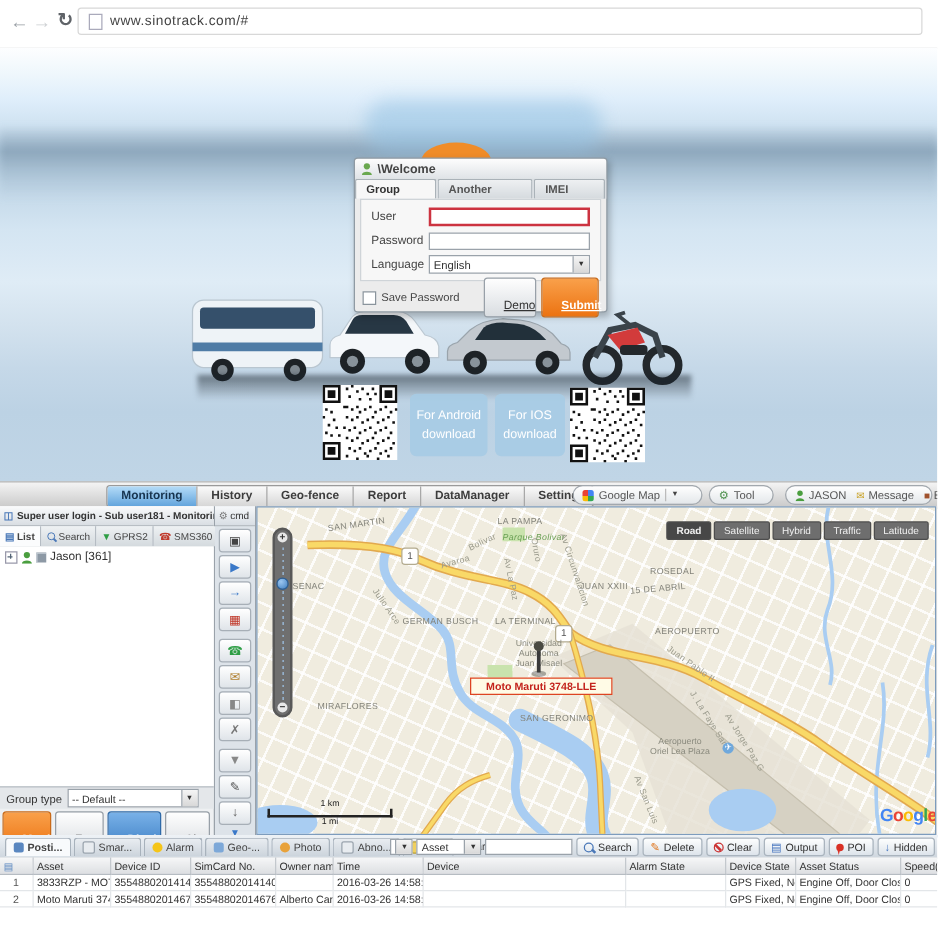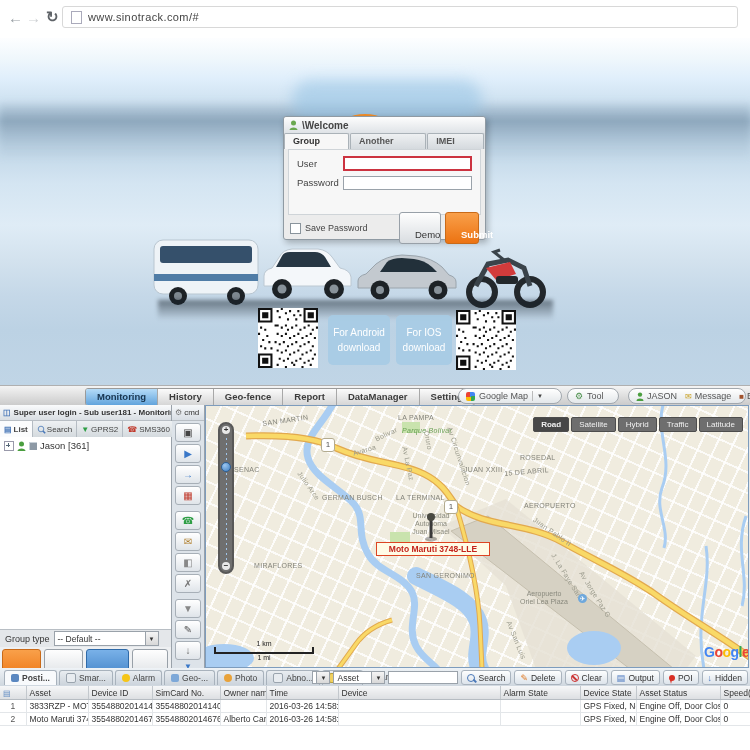--- a/index.html
+++ b/index.html
@@ -23,21 +23,21 @@
   #faint-logo{left:292px;top:42px;width:190px;height:42px;border-radius:20px;
     background:rgba(150,195,228,.55);filter:blur(7px);}
   #logo-arc{left:337px;top:76px;width:56px;height:15px;background:#f08c28;
     border-radius:50% 50% 50% 50%/100% 100% 0 0;filter:blur(.4px);}
   #reflection{left:158px;top:262px;width:395px;height:20px;filter:blur(2px);
     background:linear-gradient(180deg,rgba(25,35,45,.55),rgba(25,35,45,0));}
   .dl-btn{width:62px;height:50px;background:rgba(166,203,228,.9);border-radius:5px;
     color:#fff;font-size:10px;text-align:center;display:flex;flex-direction:column;
     justify-content:center;gap:4px;cursor:pointer;}
   
-  #login{left:283px;top:78px;width:201px;height:122px;background:#ececec;border:1px solid #8f9aa3;
+  #login{left:283px;top:88px;width:201px;height:122px;background:#ececec;border:1px solid #8f9aa3;
     border-radius:3px;box-shadow:2px 3px 6px rgba(0,0,0,.25);font-size:10px;}
   #lg-title{position:absolute;left:0;top:0;right:0;height:16px;border-bottom:1px solid #c0c6cc;
     background:linear-gradient(180deg,#fdfdfd,#dfe3e7);display:flex;align-items:center;gap:4px;
     padding-left:5px;font-weight:bold;color:#444;border-radius:3px 3px 0 0;}
   #lg-tabs{position:absolute;left:0;top:16px;right:0;height:16px;display:flex;background:#dadee2;}
   .lg-tab{padding:0 8px;line-height:15px;font-size:9px;font-weight:bold;color:#555;
     border:1px solid #aab2b8;border-bottom:none;background:linear-gradient(#eef0f2,#d5dade);
     border-radius:2px 2px 0 0;margin-right:1px;cursor:pointer;}
   .lg-tab.active{background:#f7f7f7;color:#333;}
   #lg-body{position:absolute;left:4px;top:32px;right:4px;height:64px;background:#f7f7f7;
@@ -48,21 +48,21 @@
   .lg-input.red{border:2px solid #cc3340;height:11px;}
   .lg-select{flex:1;height:13px;border:1px solid #9aa2aa;background:#fff;display:flex;
     align-items:center;font-size:9px;padding-left:3px;position:relative;cursor:pointer;}
   .dd-box{position:absolute;right:0;top:0;bottom:0;width:12px;border-left:1px solid #9aa2aa;
     background:linear-gradient(#f5f5f5,#d8d8d8);display:flex;align-items:center;justify-content:center;
     font-size:6px;color:#333;}
   #lg-footer{position:absolute;left:0;bottom:0;right:0;height:22px;display:flex;align-items:center;
     padding:0 6px;gap:4px;}
   .checkbox{width:9px;height:9px;border:1px solid #8a949c;background:#fff;display:inline-block;cursor:pointer;}
   .btn{border:1px solid #98a0a8;border-radius:3px;font-size:9.5px;height:15px;line-height:14px;
-    text-align:left;cursor:pointer;background:linear-gradient(#fefefe,#d9dde1);color:#333;padding:15px;}
+    text-align:left;cursor:pointer;background:linear-gradient(#fefefe,#d9dde1);color:#333;padding:15px;text-decoration:underline;}
   .btn.orange{background:linear-gradient(#f9a04a,#ec7312);border-color:#c96a18;color:#fff;font-weight:bold;}
   
   #toolbar{left:0;top:385px;width:750px;height:20px;background:linear-gradient(#f4f4f4,#c9c9c9);
     border-top:1px solid #b0b0b0;border-bottom:1px solid #8f8f8f;}
   #main-tabs{position:absolute;left:85px;top:2px;height:16px;display:flex;border:1px solid #9a9a9a;
     border-radius:3px;overflow:hidden;background:linear-gradient(#fbfbfb,#d6d6d6);}
   .main-tab{padding:0 11px;font-size:9.5px;font-weight:bold;color:#3c3c3c;line-height:16px;
     border-right:1px solid #a8a8a8;cursor:pointer;}
   .main-tab:last-child{border-right:none;}
   .main-tab.active{background:linear-gradient(#b5dcf8,#62a4dc);color:#17344f;}
@@ -260,26 +260,33 @@
       </div>
       <div id="lg-body">
         <div class="lg-row" style="top:6px;">
           <span class="lg-label">User</span>
           <input class="lg-input red" style="">
         </div>
         <div class="lg-row" style="top:25px;">
           <span class="lg-label">Password</span>
           <input class="lg-input" type="password" style="">
         </div>
+        <div class="lg-row" style="top:44px;">
+          <span class="lg-label">Language</span>
+          <div class="lg-select">
+            <span>English</span>
+            <span class="dd-box">▼</span>
+          </div>
+        </div>
       </div>
       <div id="lg-footer">
         <span class="checkbox"></span>
         <span style="font-size:9px;color:#444;">Save Password</span>
         <button class="btn" style="margin-left:auto;width:42px;">Demo</button>
-        <button class="btn orange" style="width:34px;">Submit</button>
+        <button class="btn orange" style="width:46px;">Submit</button>
       </div>
     </div>
 
     <svg class="abs" style="left:258px;top:270px;" width="60" height="60" viewBox="0 0 29 29">
         <use href="#qr-pattern"></use>
       </svg>
     <div class="dl-btn abs" style="left:328px;top:277px;">
       <span>For Android</span>
       <span>download</span>
     </div>

